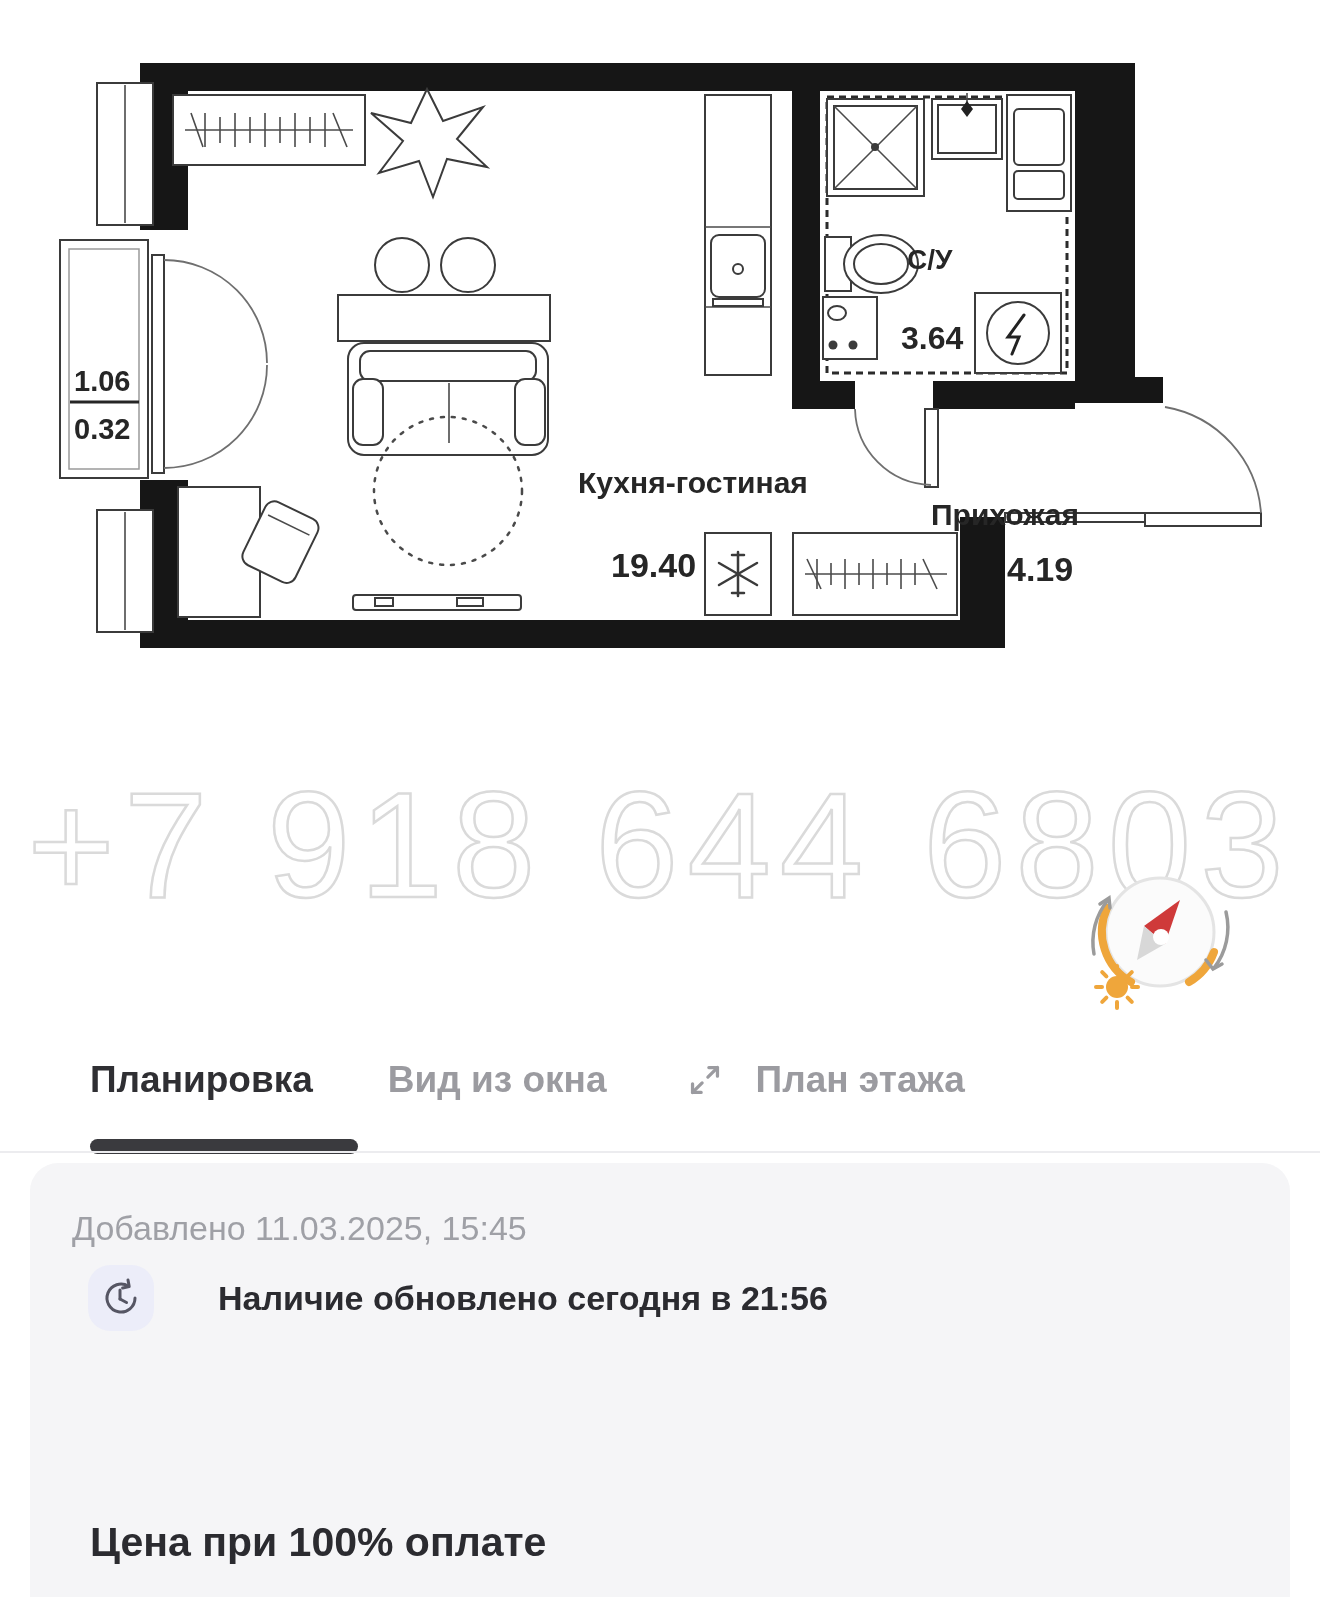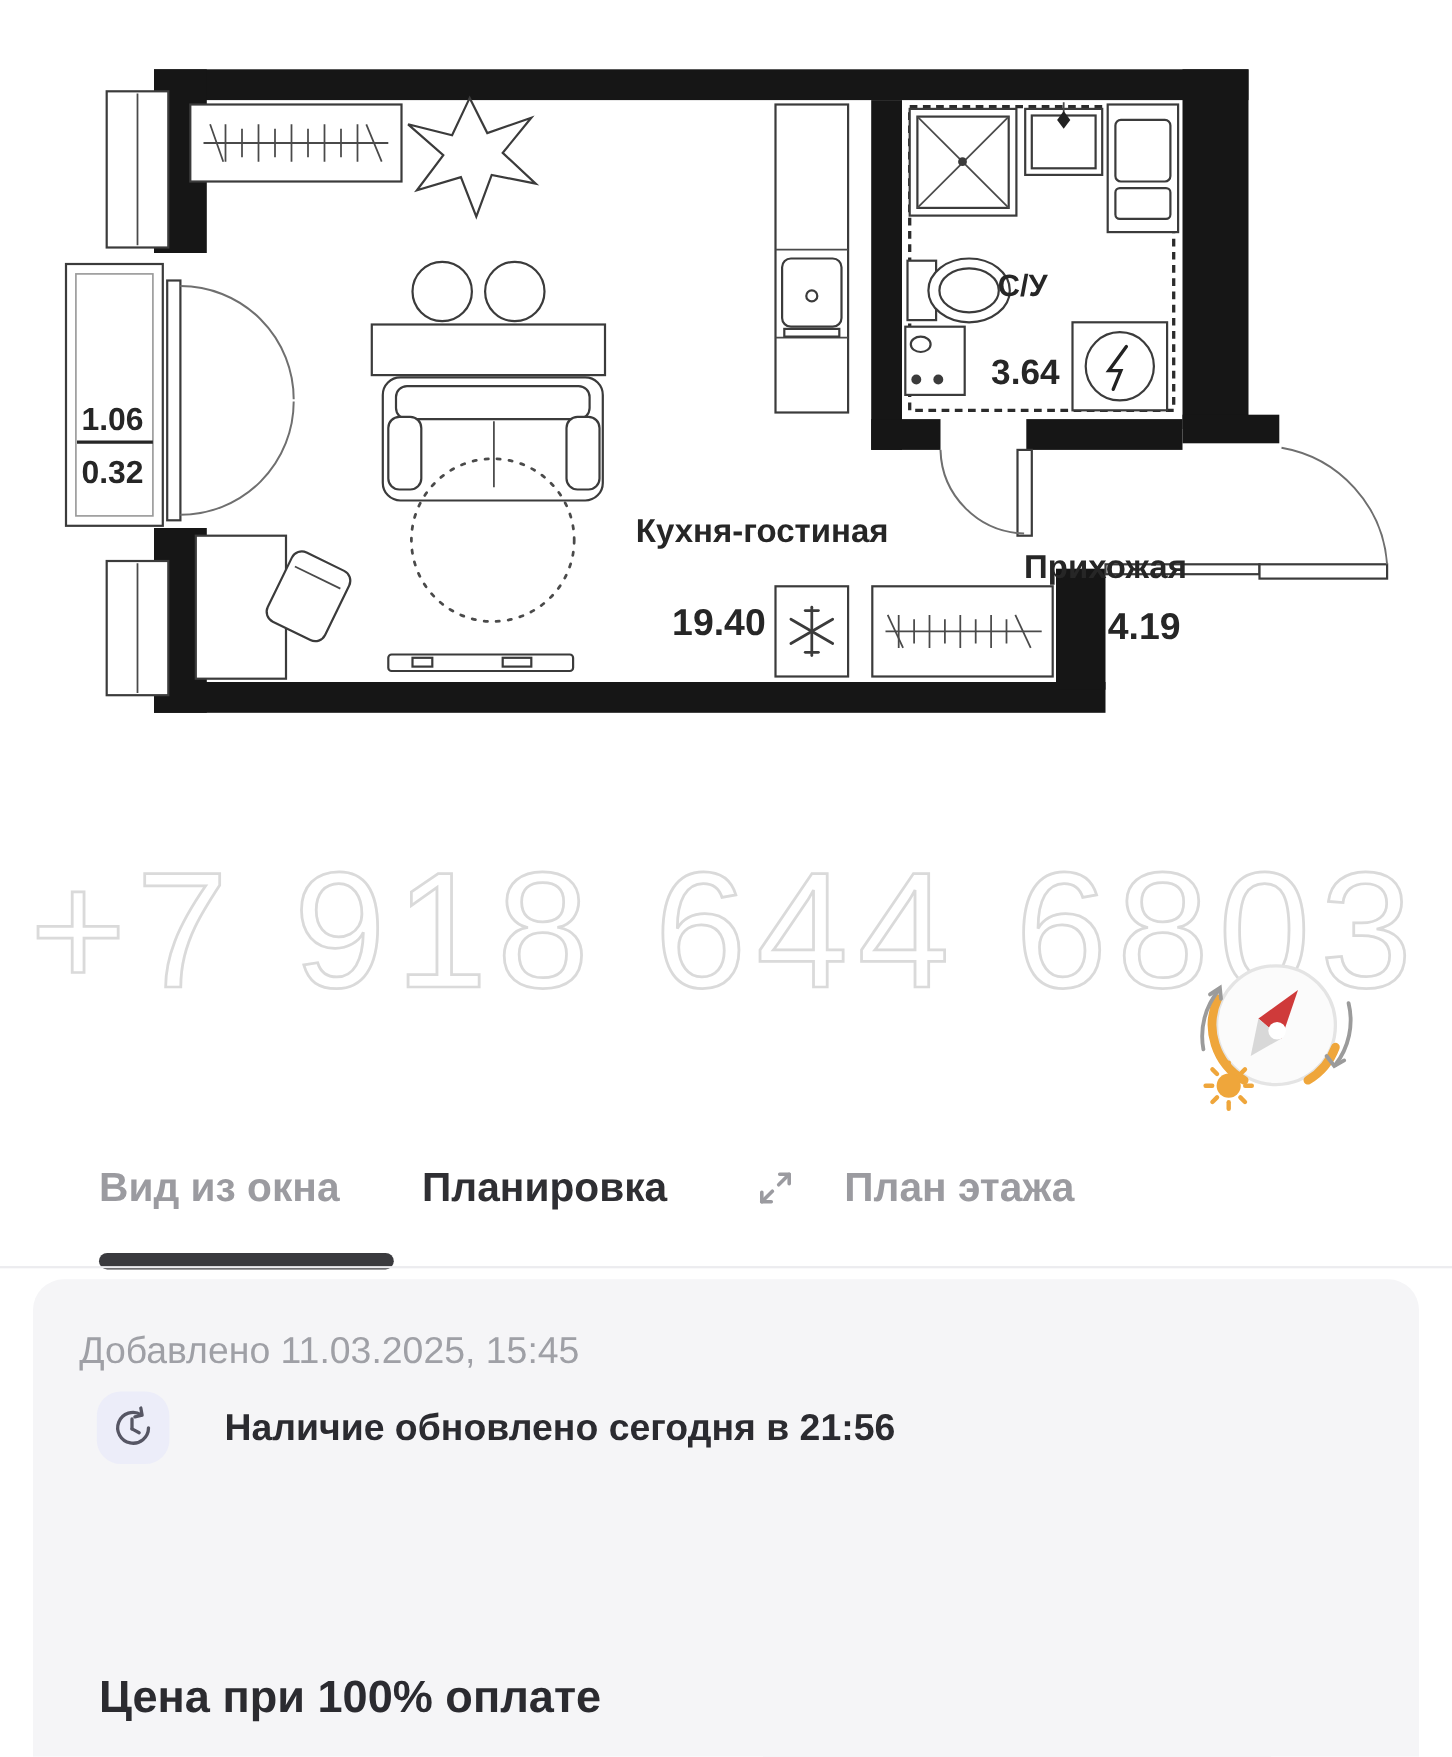--- a/index.html
+++ b/index.html
@@ -20,30 +20,30 @@
 
   .watermark-svg { position:absolute; left:0; top:735px; }
   .watermark-svg text { font-family:"Liberation Sans","DejaVu Sans",sans-serif;
     font-size:150px; letter-spacing:9px; fill:#ffffff; stroke:#dadada; stroke-width:2.5px; font-weight:400; }
 
   .compass-svg { position:absolute; left:1080px; top:856px; }
 
   .tabs { position:absolute; left:90px; top:1057px; display:flex; align-items:center; gap:75px; }
   .tab { font-size:37px; font-weight:700; color:#9b9ba0; white-space:nowrap; cursor:pointer; }
   .tab.active { color:#2f2f33; }
-  .tab-group { display:flex; align-items:center; gap:40px; }
+  .tab-group { display:flex; align-items:center; gap:28px; }
   .expand-btn { width:46px; height:46px; display:flex; align-items:center; justify-content:center; cursor:pointer; }
   .tab-underline { position:absolute; left:90px; top:1139px; width:268px; height:15px;
     border-radius:8px; background:#3a3a3e; }
   .divider { position:absolute; left:0; top:1151px; width:1320px; height:2px; background:#ececef; }
 
   .card { position:absolute; left:30px; top:1163px; width:1260px; height:434px;
     background:#F5F5F7; border-radius:28px 28px 0 0; }
   .card-added { position:absolute; left:42px; top:46px; font-size:34px; font-weight:500; color:#9FA0A6; }
-  .card-row { position:absolute; left:58px; top:102px; display:flex; align-items:center; gap:50px; }
+  .card-row { position:absolute; left:58px; top:102px; display:flex; align-items:center; gap:64px; }
   .icon-box { width:66px; height:66px; border-radius:22px; background:#ECEDF9;
     display:flex; align-items:center; justify-content:center; flex:0 0 auto; }
   .card-avail { font-size:34px; font-weight:700; color:#2B2B30; }
   .card-price { position:absolute; left:58px; top:212px; font-size:72px; font-weight:700;
     color:#26262B; letter-spacing:0.5px; }
   .card-price .cur { color:#C2C2CA; margin-left:16px; }
   .card-note { position:absolute; left:60px; top:356px; font-size:41px; font-weight:700; color:#2B2B30; }
 </style>
 </head>
 <body>
@@ -245,22 +245,22 @@
         <line x1="26.4" y1="141.6" x2="22.2" y2="145.8"></line>
       <line x1="22" y1="131" x2="16" y2="131"></line>
         <line x1="26.4" y1="120.4" x2="22.2" y2="116.2"></line>
       <line x1="37" y1="116" x2="37" y2="110"></line>
         <line x1="47.6" y1="120.4" x2="51.8" y2="116.2"></line>
     </g>
   </g>
 </svg>
 
 <div class="tabs">
+  <div class="tab active">Планировка</div>
   <div class="tab">Вид из окна</div>
-  <div class="tab active">Планировка</div>
   <div class="tab-group">
     <div class="expand-btn">
       <svg width="46" height="46" viewBox="0 0 48 48" fill="none" stroke="#9b9ba0" stroke-width="3.4" stroke-linecap="round" stroke-linejoin="round">
         <line x1="27" y1="21" x2="37" y2="11"></line>
         <polyline points="28,11 37,11 37,20"></polyline>
         <line x1="21" y1="27" x2="11" y2="37"></line>
         <polyline points="11,28 11,37 20,37"></polyline>
       </svg>
     </div>
     <div class="tab">План этажа</div>

